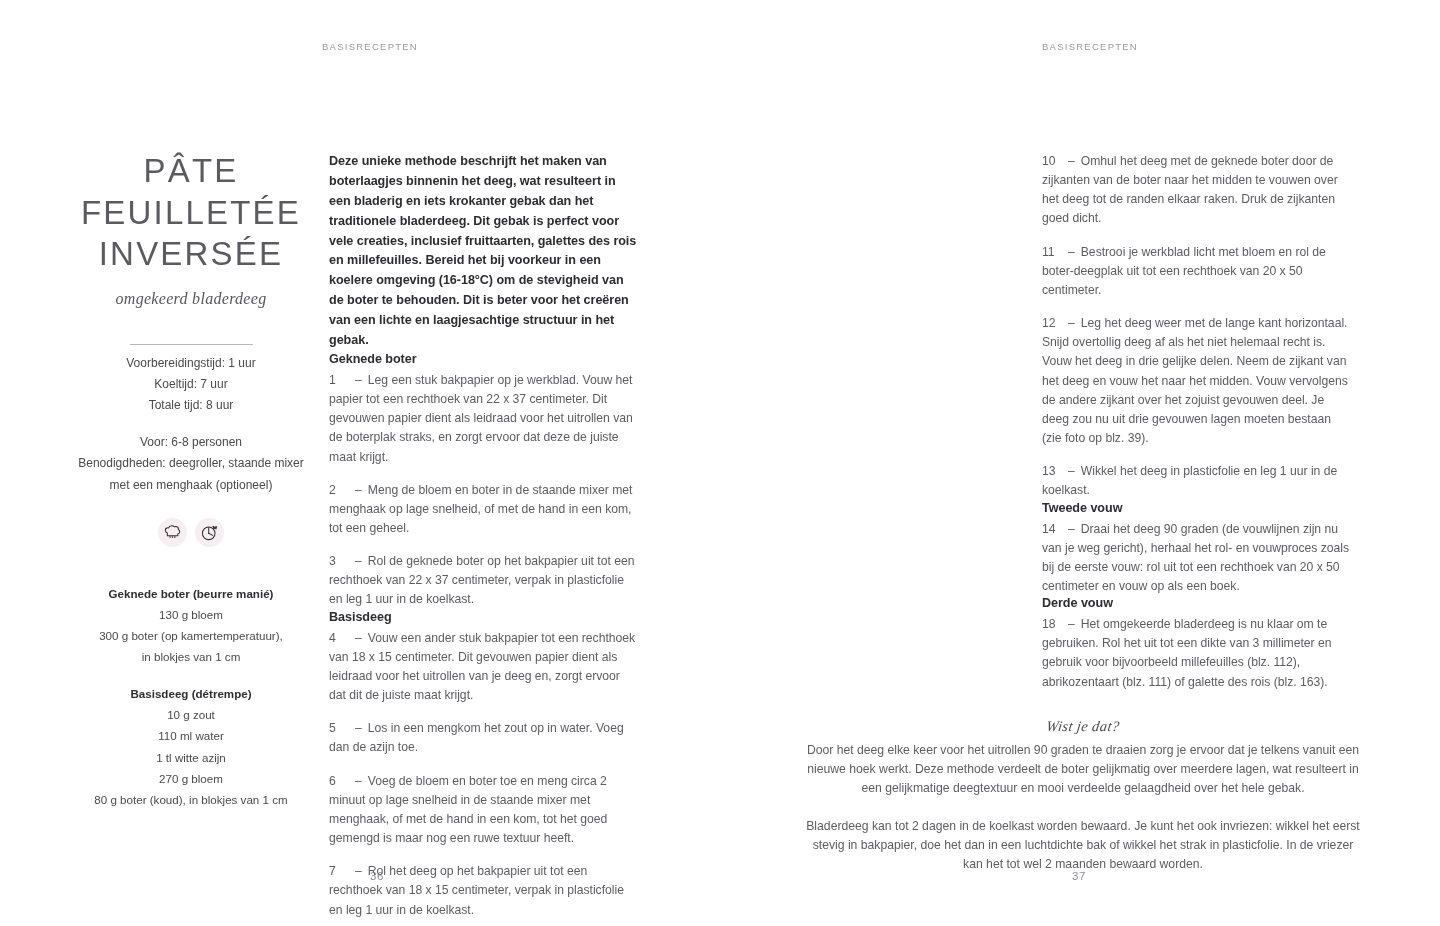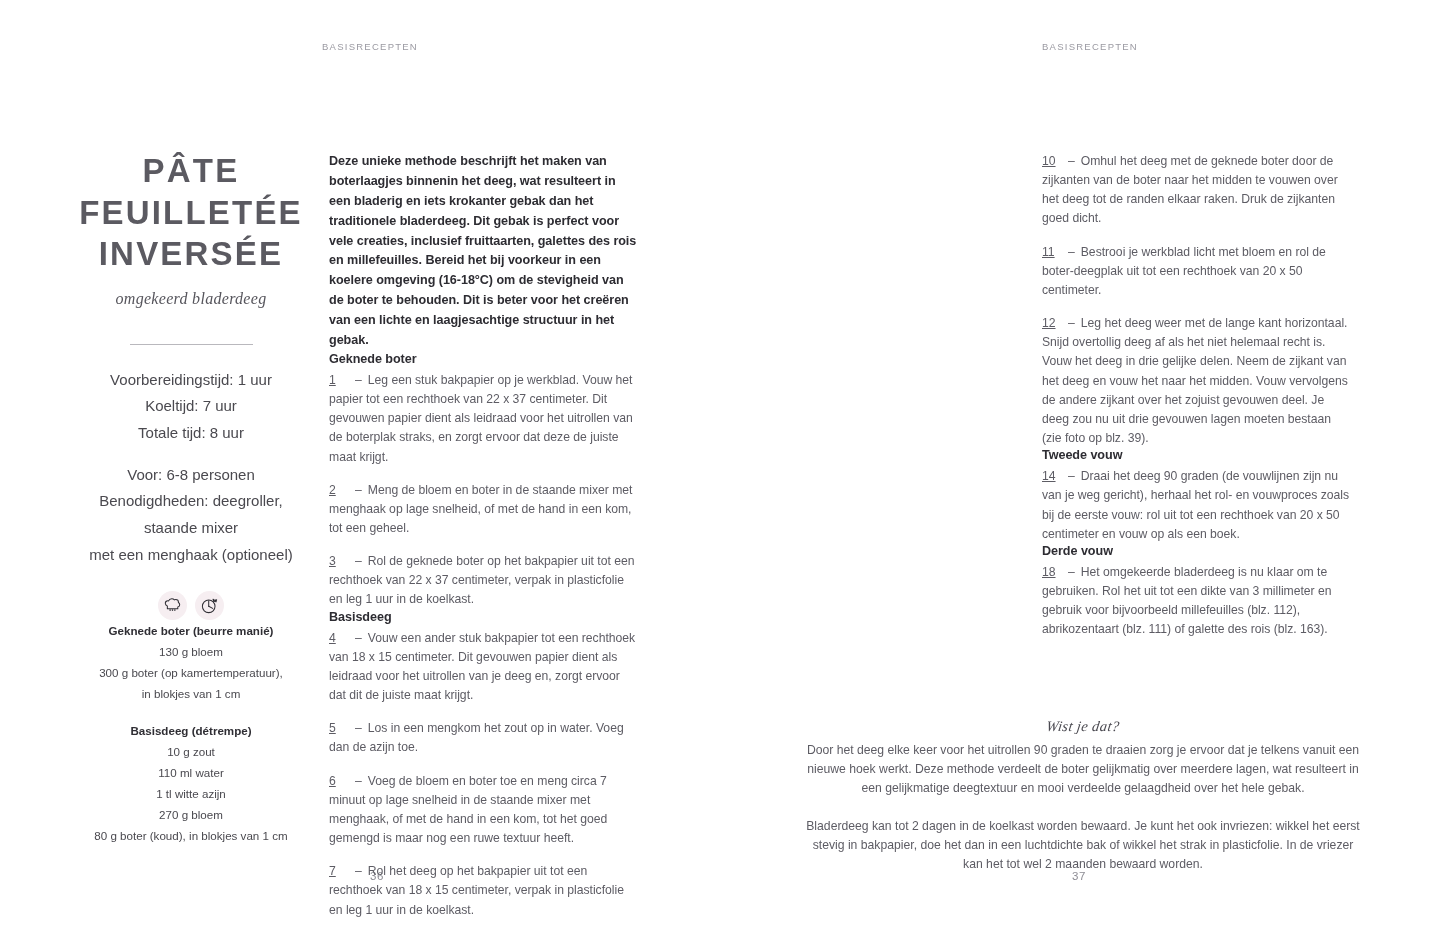--- a/index.html
+++ b/index.html
@@ -30,50 +30,50 @@
   .folio.left{ left:370px; }
   .folio.right{ left:1072px; }
 
   
   .sidebar{
     position:absolute; left:78px; top:150px;
     width:226px; text-align:center;
   }
   .recipe-title{
     font-size:33px; line-height:1.26;
-    font-weight:700; letter-spacing:2.2px;
+    font-weight:400; letter-spacing:2.2px;
     color:#5b5a61;
     font-family:"Liberation Sans", sans-serif;
     white-space:pre-line;
   }
   .recipe-subtitle{
     margin-top:15px;
     font-family:"Liberation Serif", serif;
     font-style:italic; font-size:16px;
     color:#56555c; letter-spacing:.3px;
   }
   .rule{
     width:123px; height:1px; background:#b9b8bd;
     margin:36px auto 0;
   }
   .meta-block{
-    margin-top:22px; font-size:15px; line-height:1.78;
+    margin-top:8px; font-size:12px; line-height:1.78;
     color:#4a494f;
   }
   .meta-block .gap{ height:15px; }
   .badges{
     margin-top:22px; display:flex; justify-content:center; gap:8px;
   }
   .badge{
     width:29px; height:29px; border-radius:50%;
     background:#f6eef1;
     display:flex; align-items:center; justify-content:center;
   }
   .badge svg{ display:block; }
-  .ing-block{ font-size:11.6px; line-height:1.82; color:#4a494f; }
+  .ing-block{ margin-top:36px; font-size:11.6px; line-height:1.82; color:#4a494f; }
   .ing-head{ font-weight:700; color:#2f2e34; }
   .ing-gap{ height:16px; }
 
   
   .col{
     position:absolute; width:310px;
   }
   .col.c1{ left:329px; top:152px; }
   .col.c2{ left:1042px; top:152px; }
 
@@ -86,21 +86,21 @@
   .sec-head{
     font-size:12.6px; font-weight:700; color:#2d2c32;
     margin-bottom:1px; letter-spacing:-0.05px;
   }
   .step{
     font-size:12.2px; line-height:1.57;
     color:#5d5c64; margin-bottom:14px;
     letter-spacing:-0.02px;
   }
   .step:last-child{ margin-bottom:0; }
-  .step .num{ display:inline-block; min-width:26px;text-decoration:underline; }
+  .step .num{ display:inline-block; min-width:26px; }
   .step .dash{ margin-right:6px; }
   .sec-head + .step{ margin-top:5px; }
 
   
   .note{
     position:absolute; left:806px; top:718px; width:554px;
     text-align:center;
   }
   .note-title{
     font-family:"Liberation Serif", serif;
@@ -184,34 +184,35 @@
       <div class="sec-head">Geknede boter</div>
       <div class="step"><span class="num">1</span><span class="dash">–</span><span>Leg een stuk bakpapier op je werkblad. Vouw het papier tot een rechthoek van 22 x 37 centimeter. Dit gevouwen papier dient als leidraad voor het uitrollen van de boterplak straks, en zorgt ervoor dat deze de juiste maat krijgt.</span></div>
       <div class="step"><span class="num">2</span><span class="dash">–</span><span>Meng de bloem en boter in de staande mixer met menghaak op lage snelheid, of met de hand in een kom, tot een geheel.</span></div>
       <div class="step"><span class="num">3</span><span class="dash">–</span><span>Rol de geknede boter op het bakpapier uit tot een rechthoek van 22 x 37 centimeter, verpak in plasticfolie en leg 1 uur in de koelkast.</span></div>
     </div>
 
     <div>
       <div class="sec-head">Basisdeeg</div>
       <div class="step"><span class="num">4</span><span class="dash">–</span><span>Vouw een ander stuk bakpapier tot een rechthoek van 18 x 15 centimeter. Dit gevouwen papier dient als leidraad voor het uitrollen van je deeg en, zorgt ervoor dat dit de juiste maat krijgt.</span></div>
       <div class="step"><span class="num">5</span><span class="dash">–</span><span>Los in een mengkom het zout op in water. Voeg dan de azijn toe.</span></div>
-      <div class="step"><span class="num">6</span><span class="dash">–</span><span>Voeg de bloem en boter toe en meng circa 7 minuut op lage snelheid in de staande mixer met menghaak, of met de hand in een kom, tot het goed gemengd is maar nog een ruwe textuur heeft.</span></div>
+      <div class="step"><span class="num">6</span><span class="dash">–</span><span>Voeg de bloem en boter toe en meng circa 2 minuut op lage snelheid in de staande mixer met menghaak, of met de hand in een kom, tot het goed gemengd is maar nog een ruwe textuur heeft.</span></div>
       <div class="step"><span class="num">7</span><span class="dash">–</span><span>Rol het deeg op het bakpapier uit tot een rechthoek van 18 x 15 centimeter, verpak in plasticfolie en leg 1 uur in de koelkast.</span></div>
     </div>
 
   </div>
 
   <div class="run-head right">BASISRECEPTEN</div>
   <div class="folio right">37</div>
 
   <div class="col c2">
     <div>
       <div class="step"><span class="num">10</span><span class="dash">–</span><span>Omhul het deeg met de geknede boter door de zijkanten van de boter naar het midden te vouwen over het deeg tot de randen elkaar raken. Druk de zijkanten goed dicht.</span></div>
       <div class="step"><span class="num">11</span><span class="dash">–</span><span>Bestrooi je werkblad licht met bloem en rol de boter-deegplak uit tot een rechthoek van 20 x 50 centimeter.</span></div>
       <div class="step"><span class="num">12</span><span class="dash">–</span><span>Leg het deeg weer met de lange kant horizontaal. Snijd overtollig deeg af als het niet helemaal recht is. Vouw het deeg in drie gelijke delen. Neem de zijkant van het deeg en vouw het naar het midden. Vouw vervolgens de andere zijkant over het zojuist gevouwen deel. Je deeg zou nu uit drie gevouwen lagen moeten bestaan (zie foto op blz. 39).</span></div>
+      <div class="step"><span class="num">13</span><span class="dash">–</span><span>Wikkel het deeg in plasticfolie en leg 1 uur in de koelkast.</span></div>
     </div>
 
     <div>
       <div class="sec-head">Tweede vouw</div>
       <div class="step"><span class="num">14</span><span class="dash">–</span><span>Draai het deeg 90 graden (de vouwlijnen zijn nu van je weg gericht), herhaal het rol- en vouwproces zoals bij de eerste vouw: rol uit tot een rechthoek van 20 x 50 centimeter en vouw op als een boek.</span></div>
     </div>
 
     <div>
       <div class="sec-head">Derde vouw</div>
       <div class="step"><span class="num">18</span><span class="dash">–</span><span>Het omgekeerde bladerdeeg is nu klaar om te gebruiken. Rol het uit tot een dikte van 3 millimeter en gebruik voor bijvoorbeeld millefeuilles (blz. 112), abrikozentaart (blz. 111) of galette des rois (blz. 163).</span></div>

